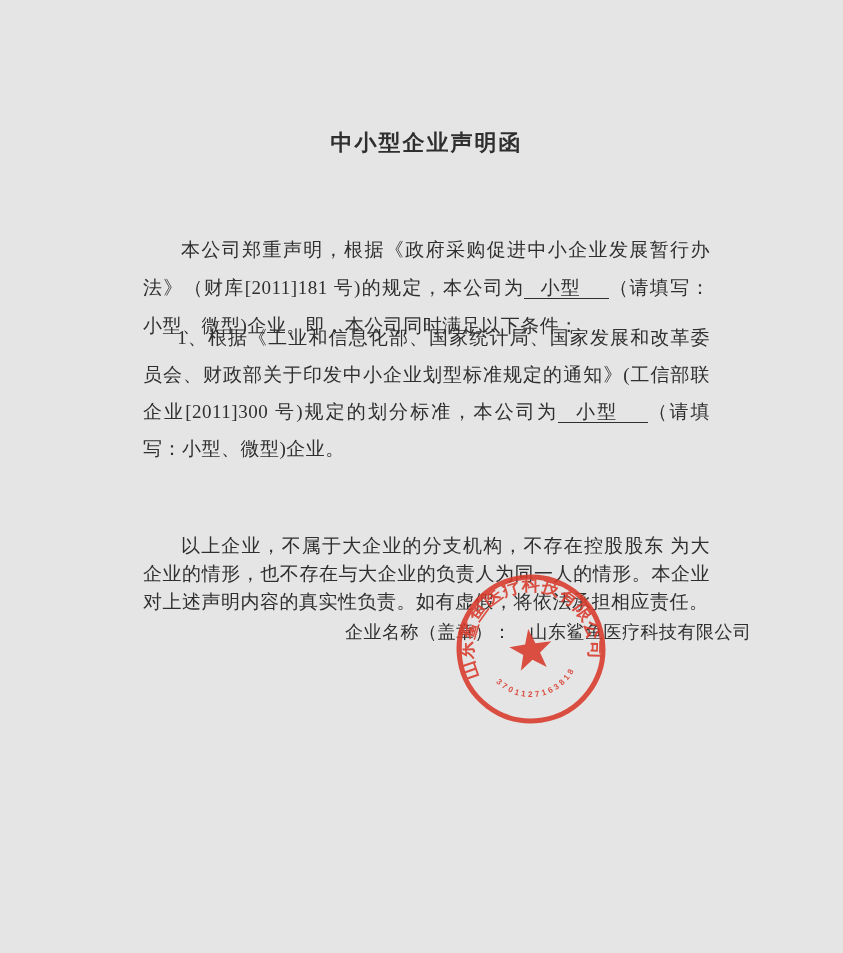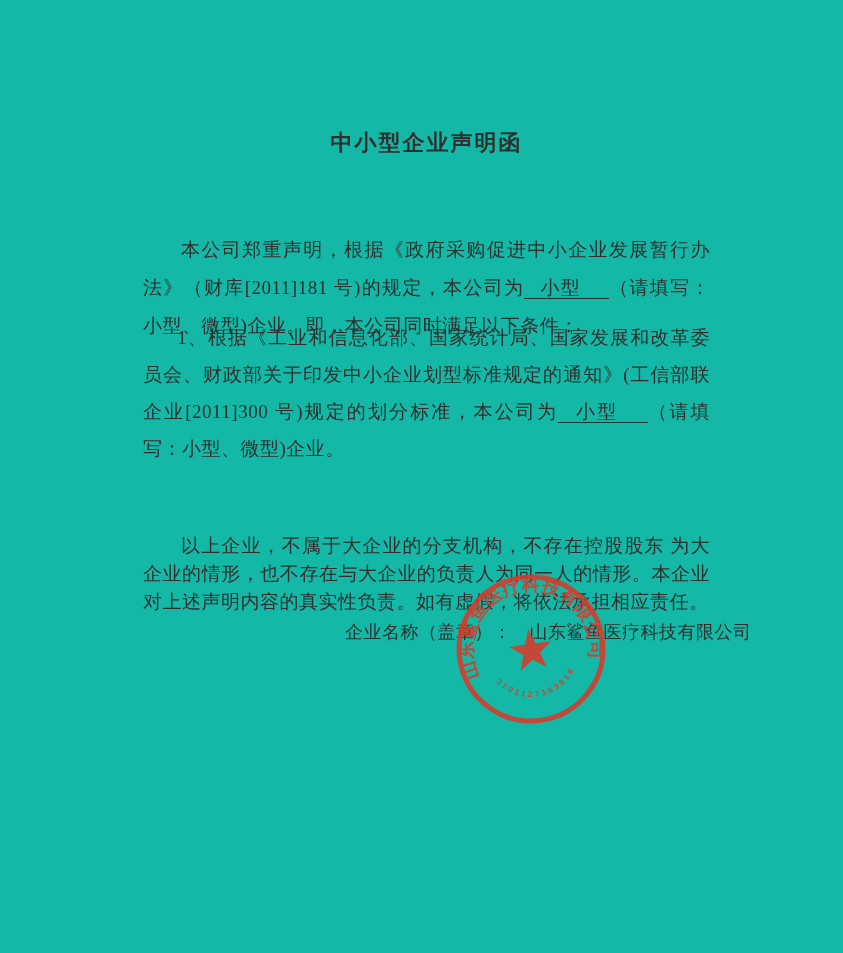--- a/index.html
+++ b/index.html
@@ -4,21 +4,21 @@
 <style>
   html,body{margin:0;padding:0;}
   body{
     width:843px;height:953px;
     background:#ffffff;
     font-family:"Liberation Serif","DejaVu Serif",serif;
     color:#2f2f2f;
     position:relative;
     overflow:hidden;
   }
-  .page{position:absolute;inset:0;background:#14b8a6;}
+  .page{position:absolute;inset:0;background:#e5e5e5;}
   .doc-title{
     position:absolute;
     left:143px;width:567px;top:128px;
     text-align:center;
     font-size:22px;font-weight:bold;
     letter-spacing:2px;
   }
   .para{
     position:absolute;
     left:143px;width:567px;

